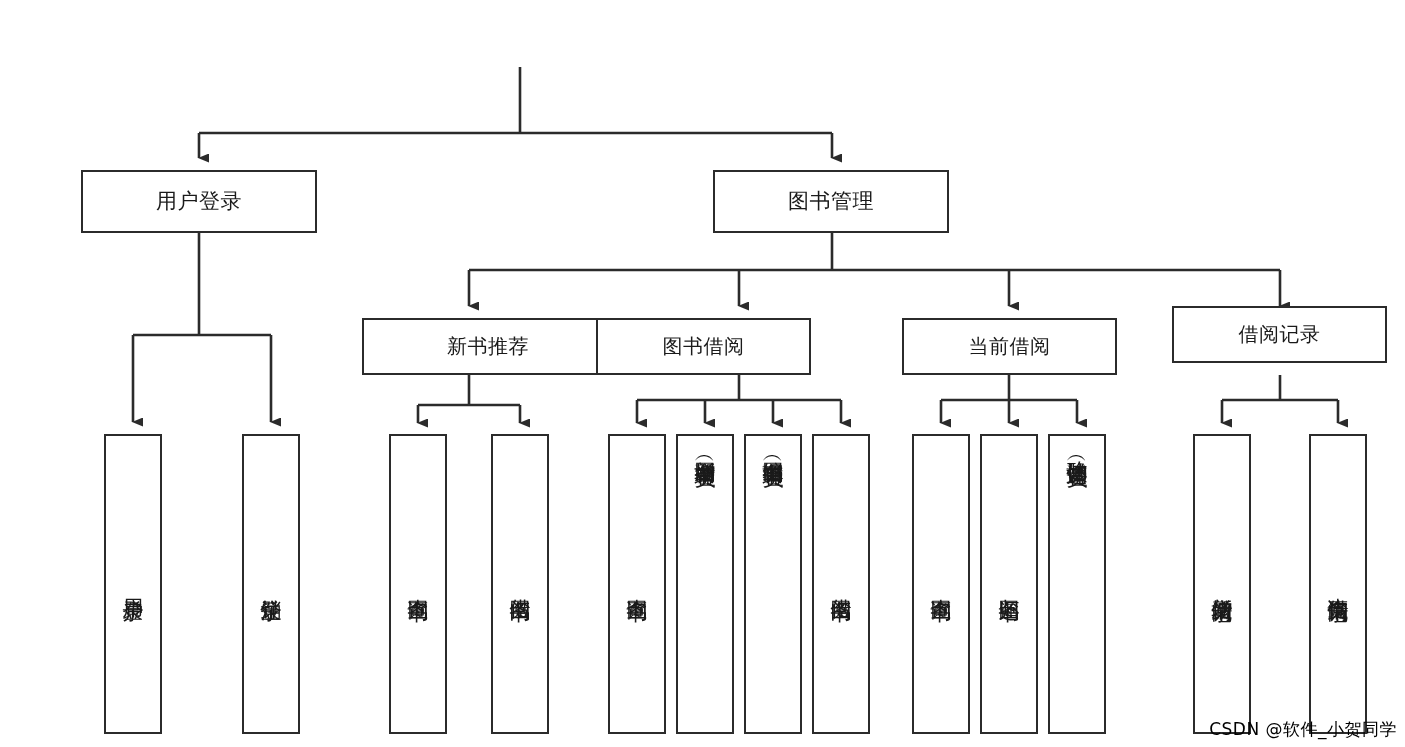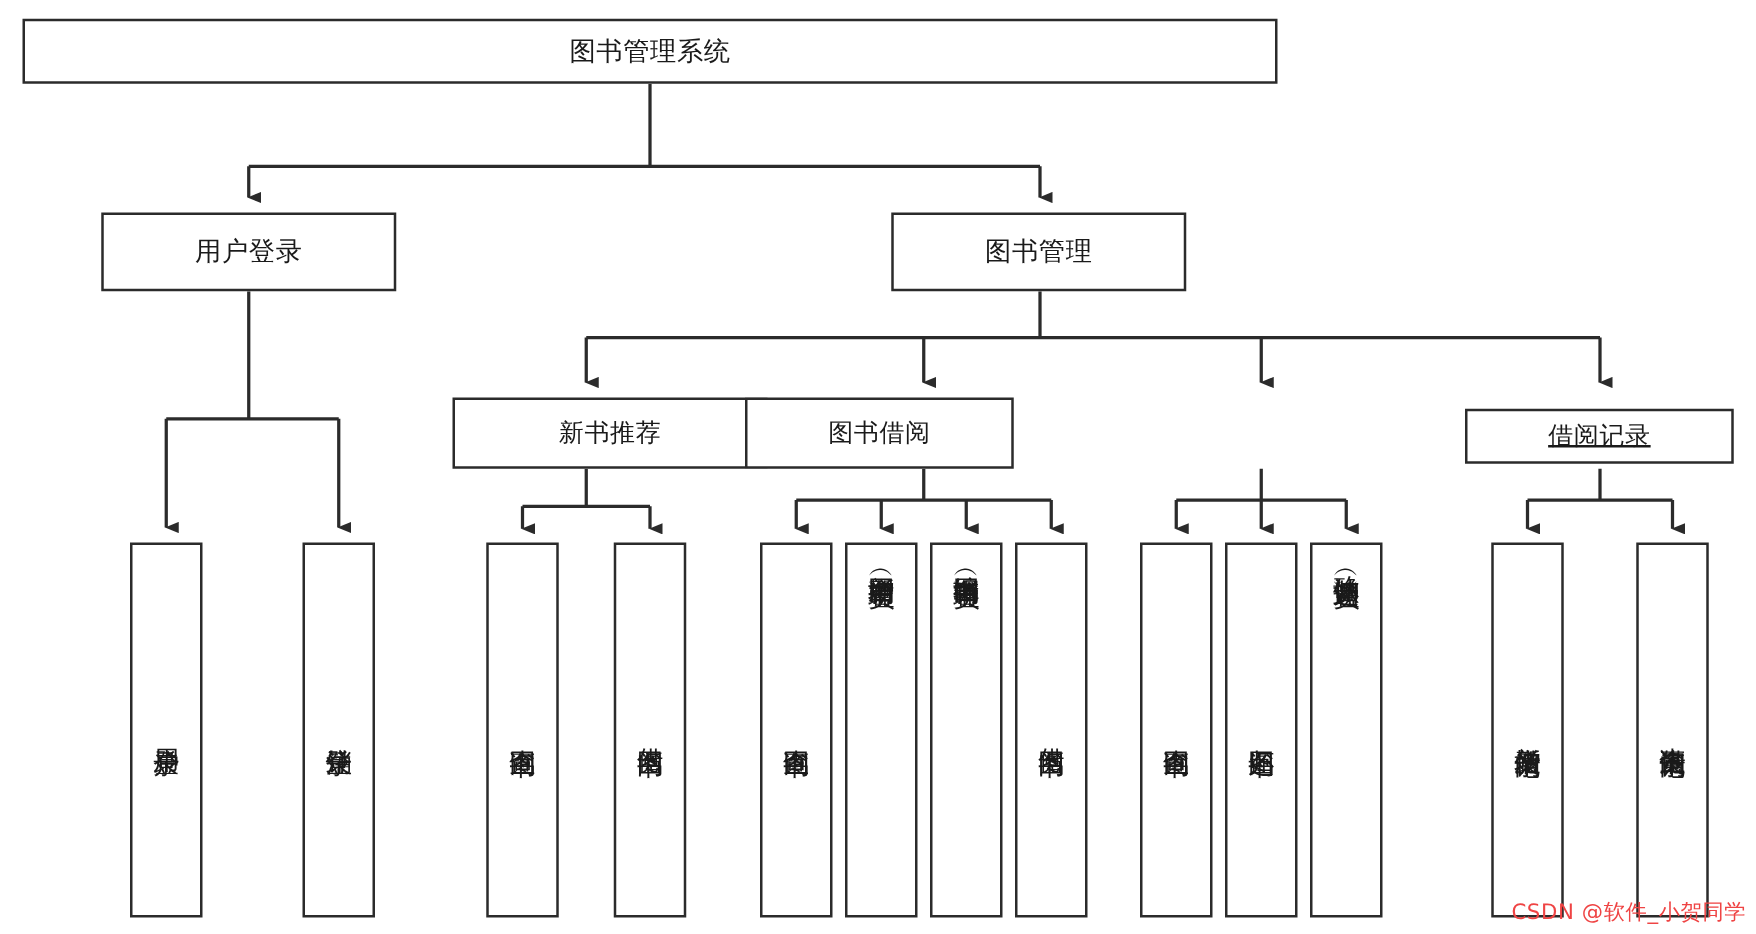--- a/index.html
+++ b/index.html
@@ -69,21 +69,21 @@
   }
   .node-leaf.leaf-top {
     align-items: flex-start;
     padding-top: 8px;
   }
   #watermark {
     position: absolute;
     right: 8px;
     bottom: 6px;
     font-size: 17px;
-    color: #ef4444;
+    color: #000000;
     letter-spacing: 0.5px;
     white-space: nowrap;
     user-select: none;
   }
 </style>
 </head>
 <body>
 
 <div id="diagram-root">
 
@@ -130,42 +130,42 @@
       <path d="M1009,400 L1009,423" marker-end="url(#arrowhead)"></path>
       <path d="M1077,400 L1077,423" marker-end="url(#arrowhead)"></path>
 
       <path d="M1280,375 L1280,400"></path>
       <path d="M1222,400 L1338,400"></path>
       <path d="M1222,400 L1222,423" marker-end="url(#arrowhead)"></path>
       <path d="M1338,400 L1338,423" marker-end="url(#arrowhead)"></path>
     </g>
   </svg>
 
-  <div class="node node-root" style="left:18px; top:15px; width:1004px; height:52px;">
-    <span class="node-label">图书管理系统</span>
-  </div>
 
   <div class="node node-branch" style="left:81px; top:170px; width:236px; height:63px;">
     <span class="node-label">用户登录</span>
   </div>
 
   <div class="node node-branch" style="left:713px; top:170px; width:236px; height:63px;">
     <span class="node-label">图书管理</span>
   </div>
 
   <div class="node node-sub" style="left:362px; top:318px; width:252px; height:57px;">
     <span class="node-label">新书推荐</span>
   </div>
 
   <div class="node node-sub" style="left:596px; top:318px; width:215px; height:57px;">
     <span class="node-label">图书借阅</span>
   </div>
 
-
-  <div class="node node-sub" style="left:1172px; top:327px; width:215px; height:44px;text-decoration:underline;">
+  <div class="node node-sub" style="left:902px; top:318px; width:215px; height:57px;">
+    <span class="node-label">当前借阅</span>
+  </div>
+
+  <div class="node node-sub" style="left:1172px; top:306px; width:215px; height:57px;">
     <span class="node-label">借阅记录</span>
   </div>
 
   <div class="node node-leaf leaf-center" style="left:104px; top:434px; width:58px; height:300px;">
     <span class="node-label">用户登录</span>
   </div>
 
   <div class="node node-leaf leaf-center" style="left:242px; top:434px; width:58px; height:300px;">
     <span class="node-label">注销登录</span>
   </div>

